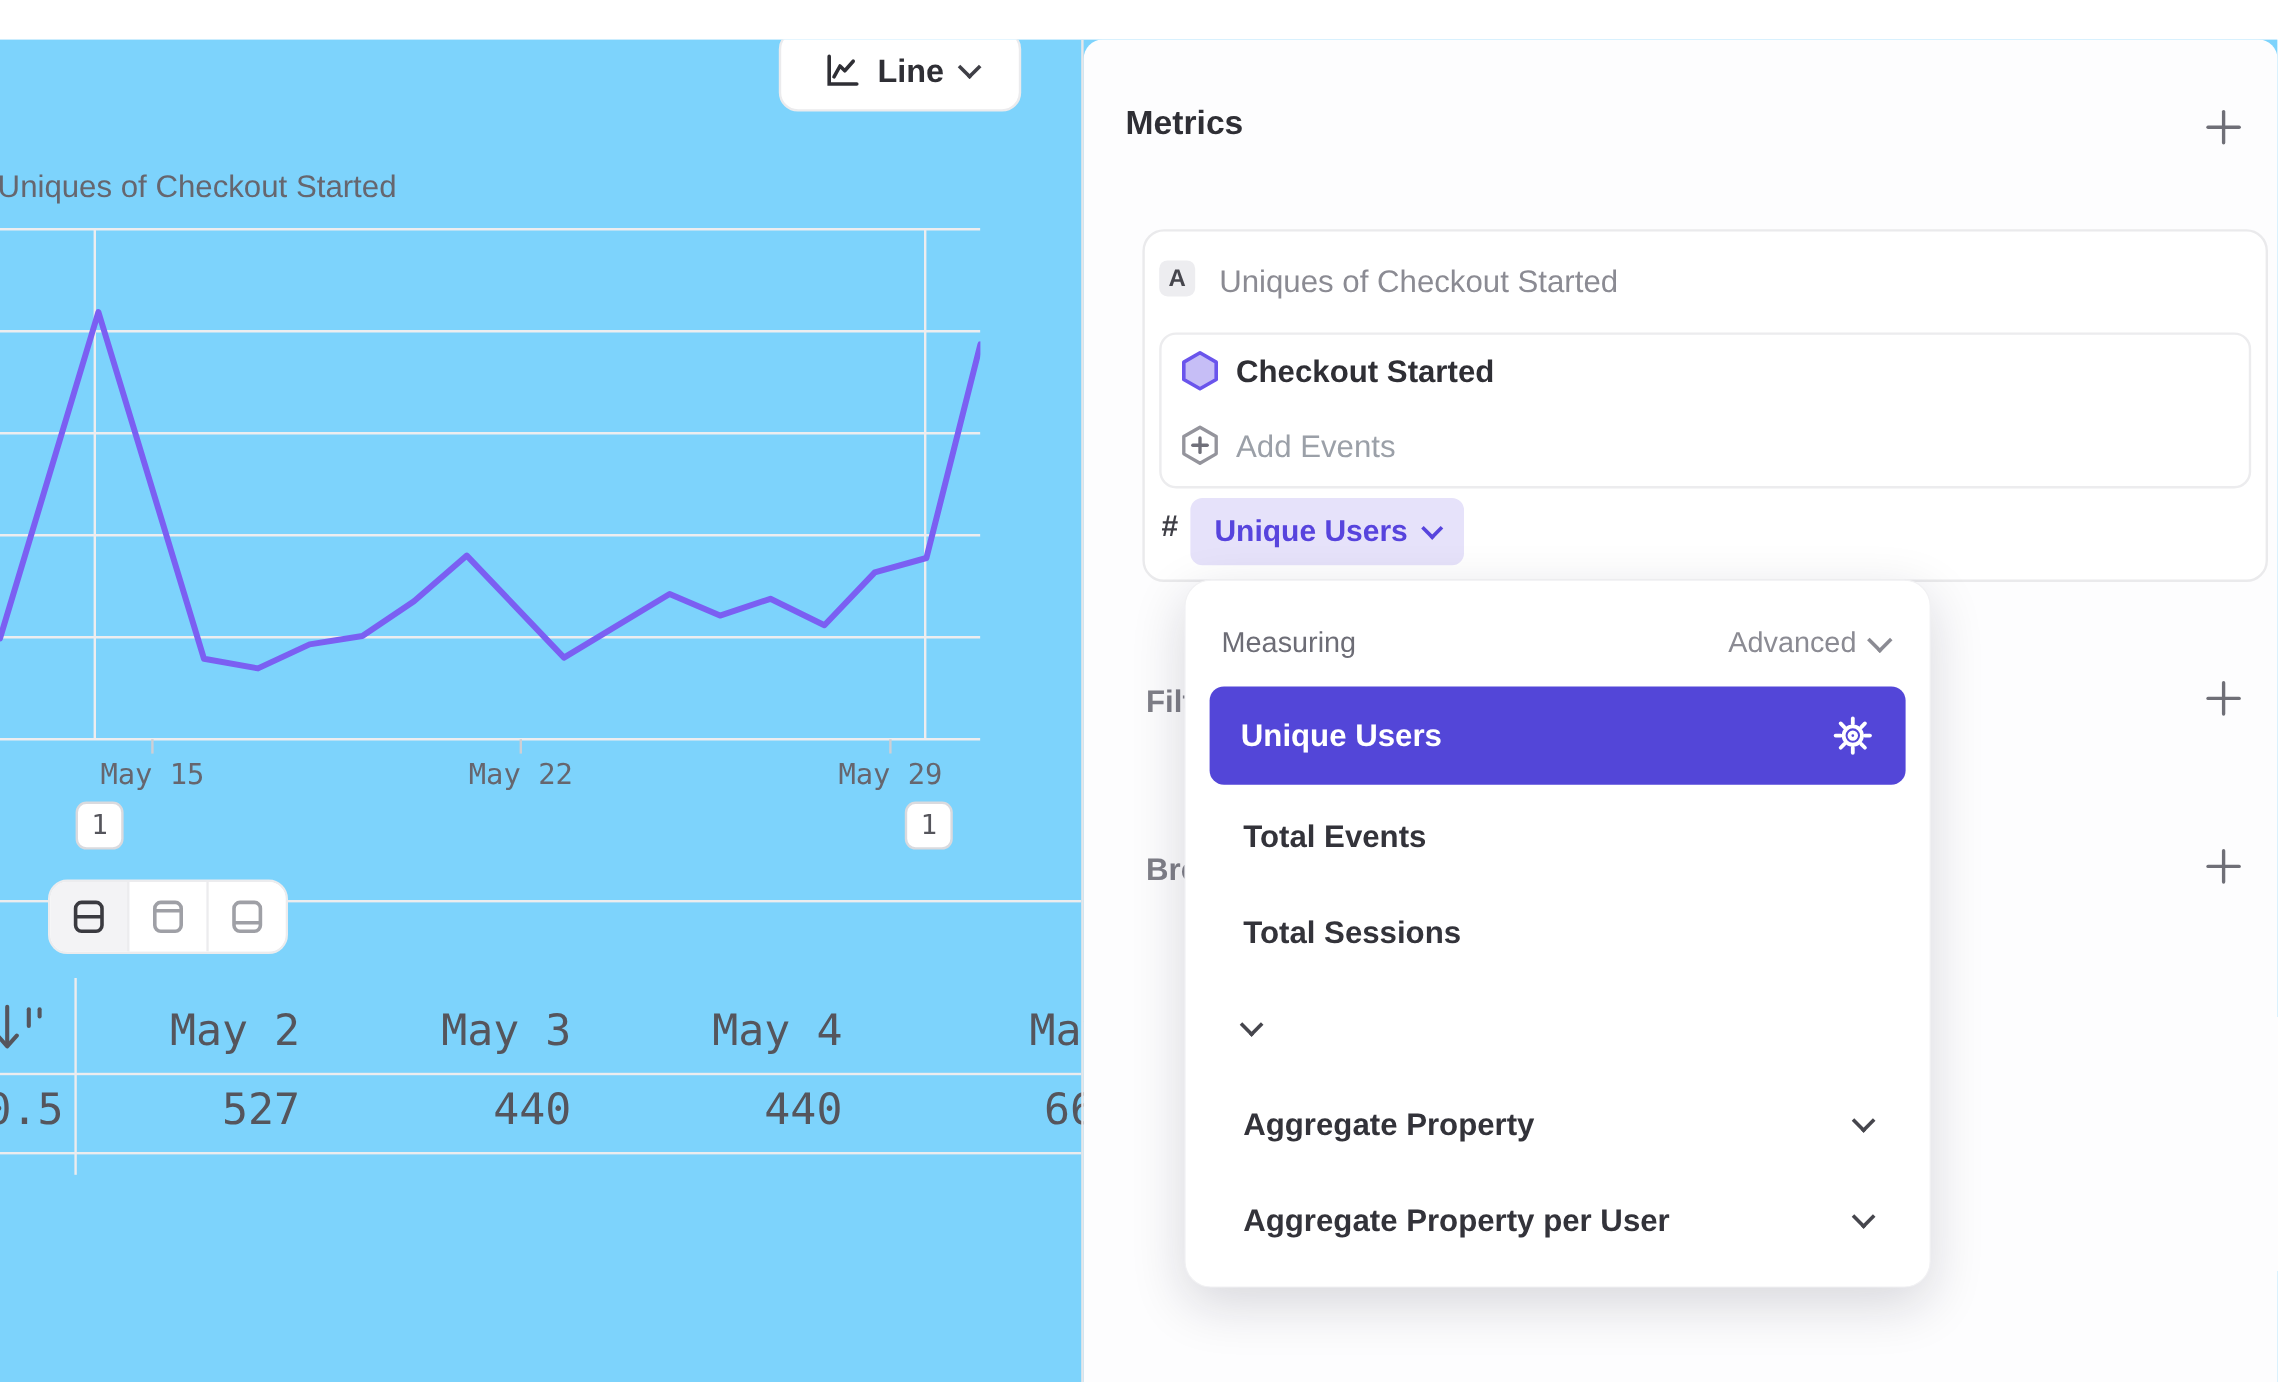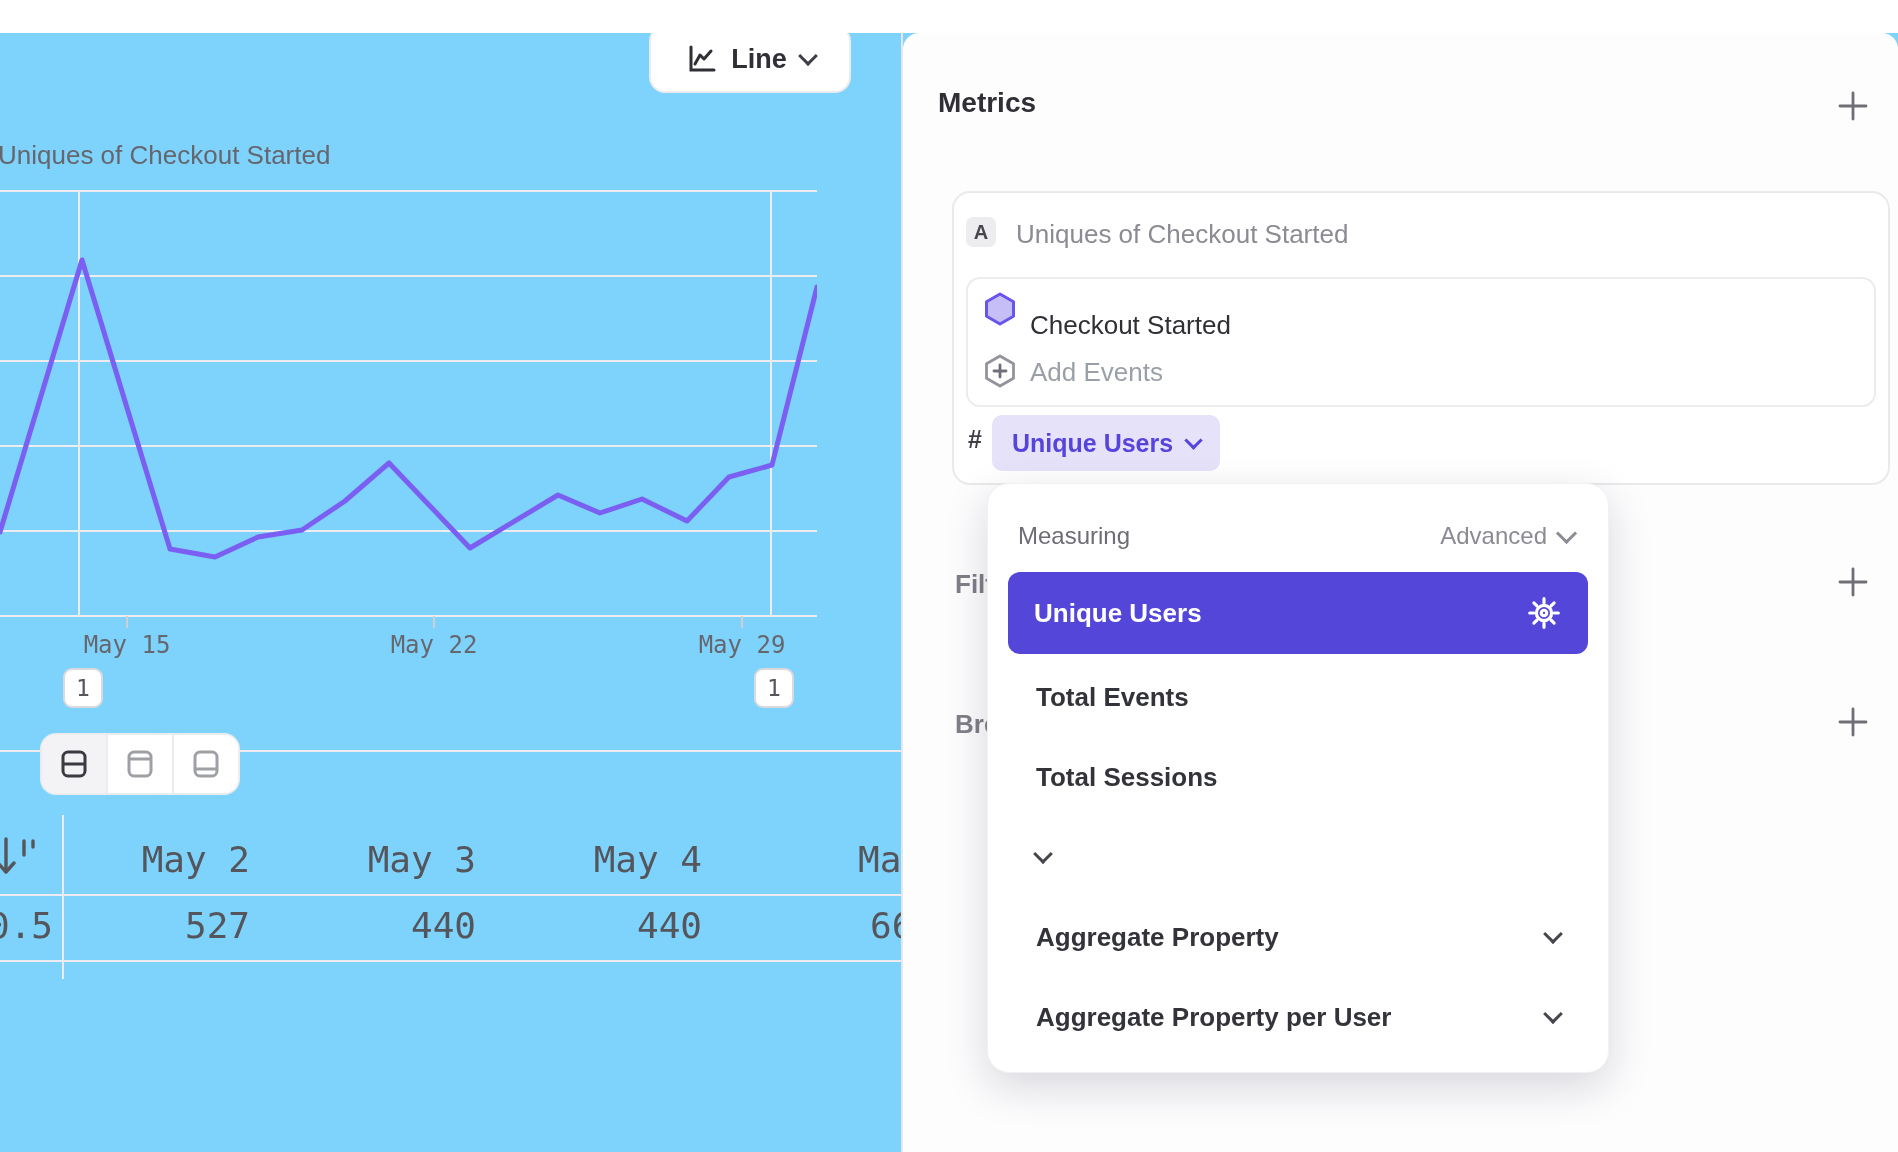--- a/index.html
+++ b/index.html
@@ -44,21 +44,21 @@
 
   
   .rpanel{left:903px;top:0;width:995px;height:1152px;background:#fdfdfe;z-index:2;border-radius:16px;}
   .metrics-title{left:35px;top:54px;font-size:28px;font-weight:bold;color:#2f2f35;}
   .plus-btn{left:933px;width:34px;height:34px;cursor:pointer;}
   .metric-card{left:49px;top:158px;width:934px;height:290px;background:#fff;border:2px solid #eaeaec;border-radius:18px;}
   .abadge{left:12px;top:24px;width:30px;height:30px;background:#ededf0;border-radius:7px;
           display:flex;align-items:center;justify-content:center;font-size:20px;font-weight:bold;color:#46464d;}
   .mtitle{left:62px;top:26px;font-size:26px;color:#8b8b93;white-space:nowrap;}
   .event-card{left:12px;top:84px;width:906px;height:126px;border:2px solid #ececee;border-radius:14px;background:#fff;}
-  .event-label{left:62px;top:31px;font-size:26px;font-weight:normal;color:#2f2f35;}
+  .event-label{left:62px;top:15px;font-size:26px;font-weight:bold;color:#2f2f35;}
   .addevent-label{left:62px;top:78px;font-size:26px;color:#9ba0a8;}
   .hash{left:14px;top:232px;font-size:25px;font-weight:bold;color:#3f3f46;}
   .chip{left:38px;top:222px;height:56px;background:#e6e2fa;border-radius:10px;display:inline-flex;
         align-items:center;gap:14px;padding:0 20px;cursor:pointer;}
   .chip-label{font-size:25px;font-weight:bold;color:#5744dd;}
   .chip .chev{border-color:#5744dd;width:10px;height:10px;}
   .section-label{left:52px;font-size:26px;font-weight:bold;color:#7f7f88;white-space:nowrap;}
 
   
   .dropdown{left:987px;top:450px;width:620px;height:588px;background:#fff;border:1px solid #f1f1f3;

